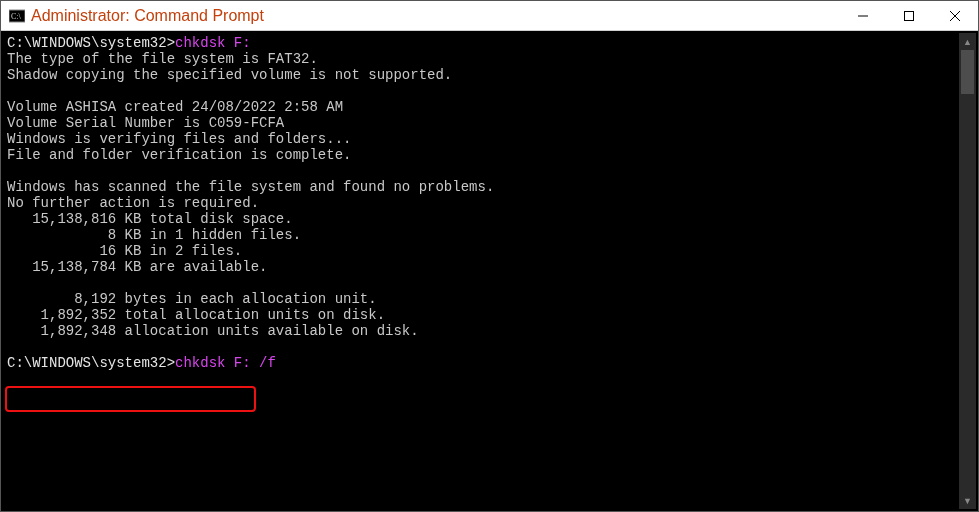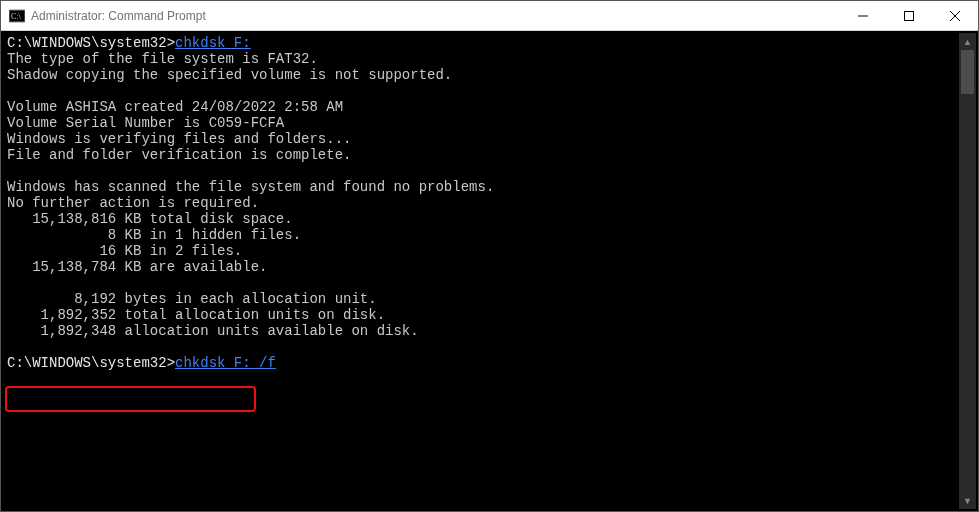--- a/index.html
+++ b/index.html
@@ -30,22 +30,22 @@
     width: 16px;
     height: 16px;
     margin-left: 8px;
     margin-right: 6px;
     display: flex;
     align-items: center;
     justify-content: center;
   }
   .titlebar-icon svg { display:block; }
   .titlebar-title {
-    font-size: 12px;
-    color: #737373;
+    font-size: 16px;
+    color: #c2410c;
     flex: 1;
   }
   .win-btn {
     width: 46px;
     height: 30px;
     display: flex;
     align-items: center;
     justify-content: center;
     color: #000;
   }
@@ -93,21 +93,21 @@
     height: 44px;
     background: #4d4d4d;
   }
   .highlight-box {
     position: absolute;
     border: 2px solid #e11;
     border-radius: 4px;
     pointer-events: none;
   }
   .prompt { color: #e5e5e5; }
-  .cmd   { color: #3b82f6; text-decoration: underline; }
+  .cmd   { color: #d946ef; }
   .line  { height: 16px; }
 </style>
 </head>
 <body>
 
 <div class="window">
 
   <div class="titlebar">
     <span class="titlebar-icon">
       <svg width="16" height="16" viewBox="0 0 16 16">

